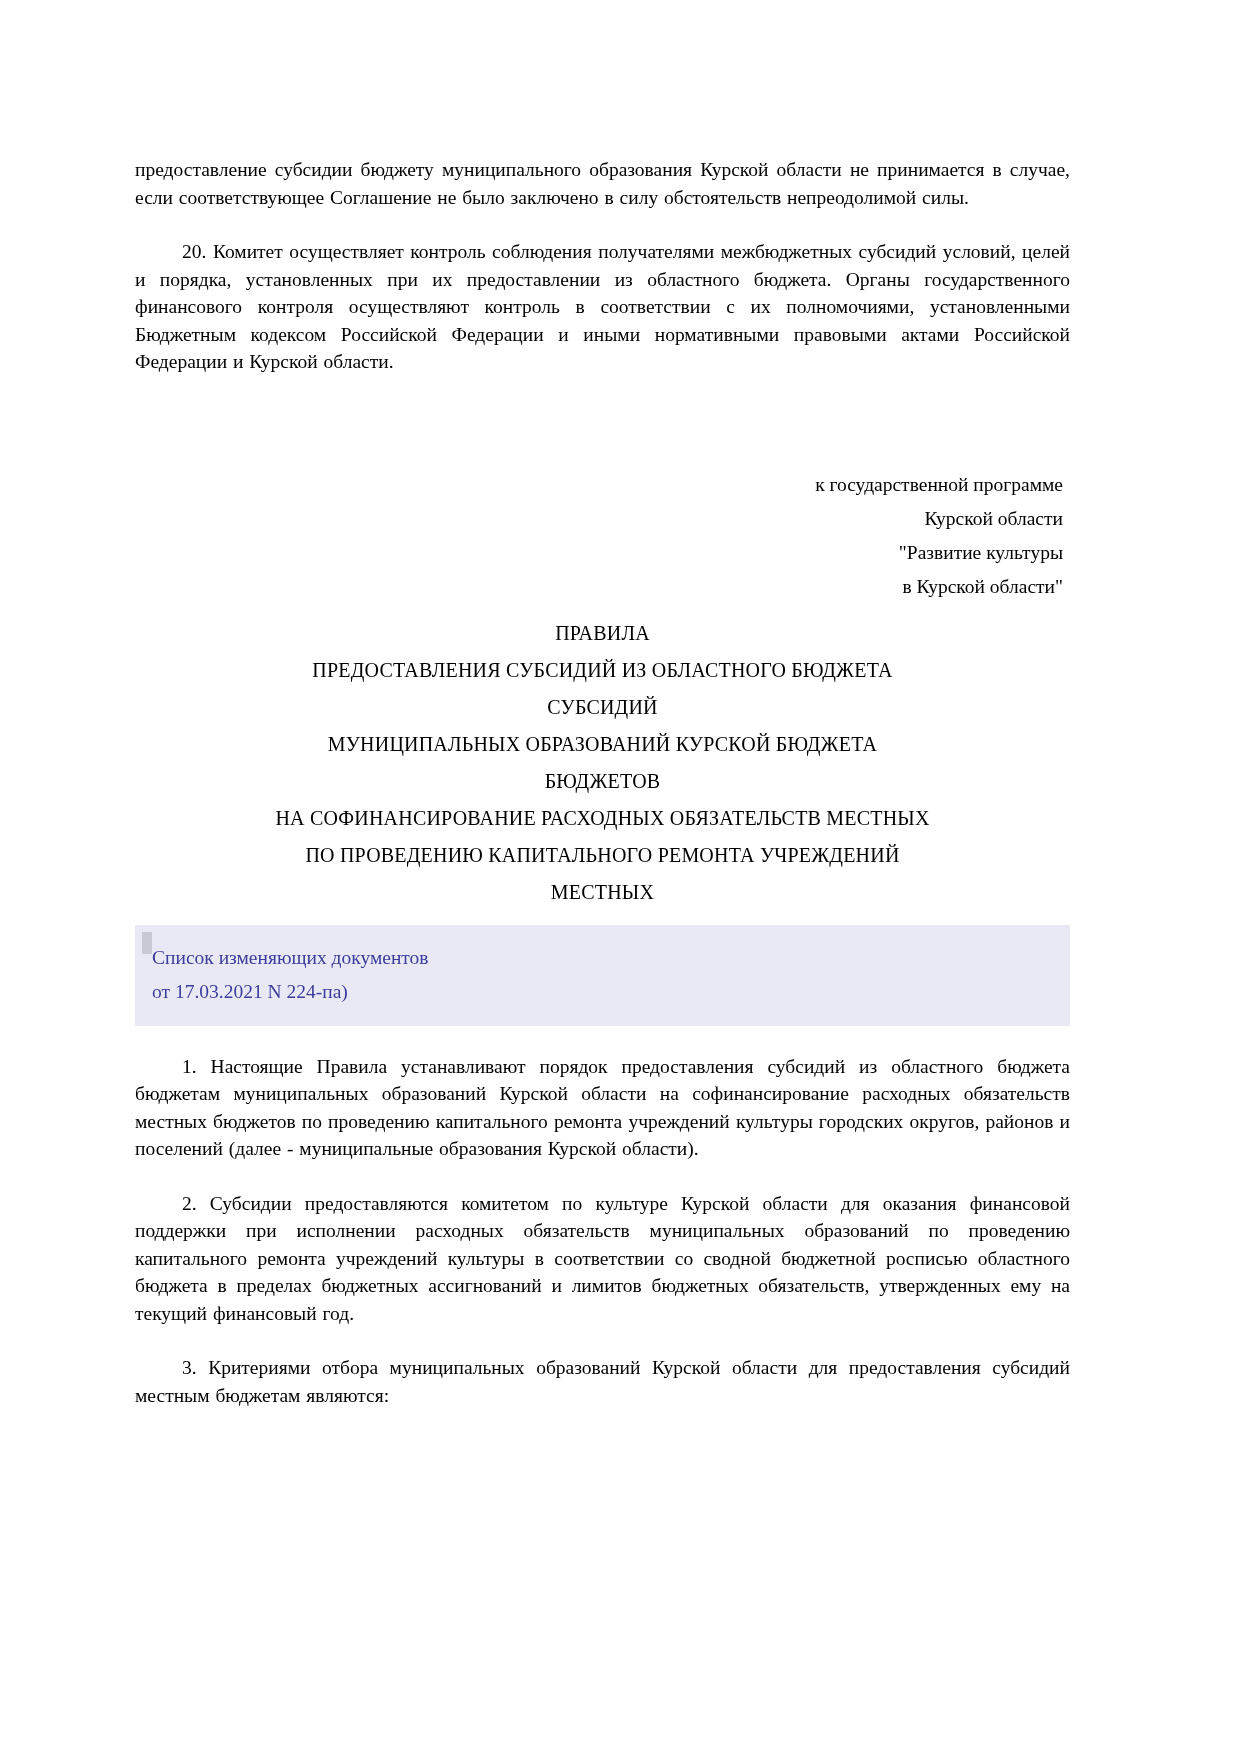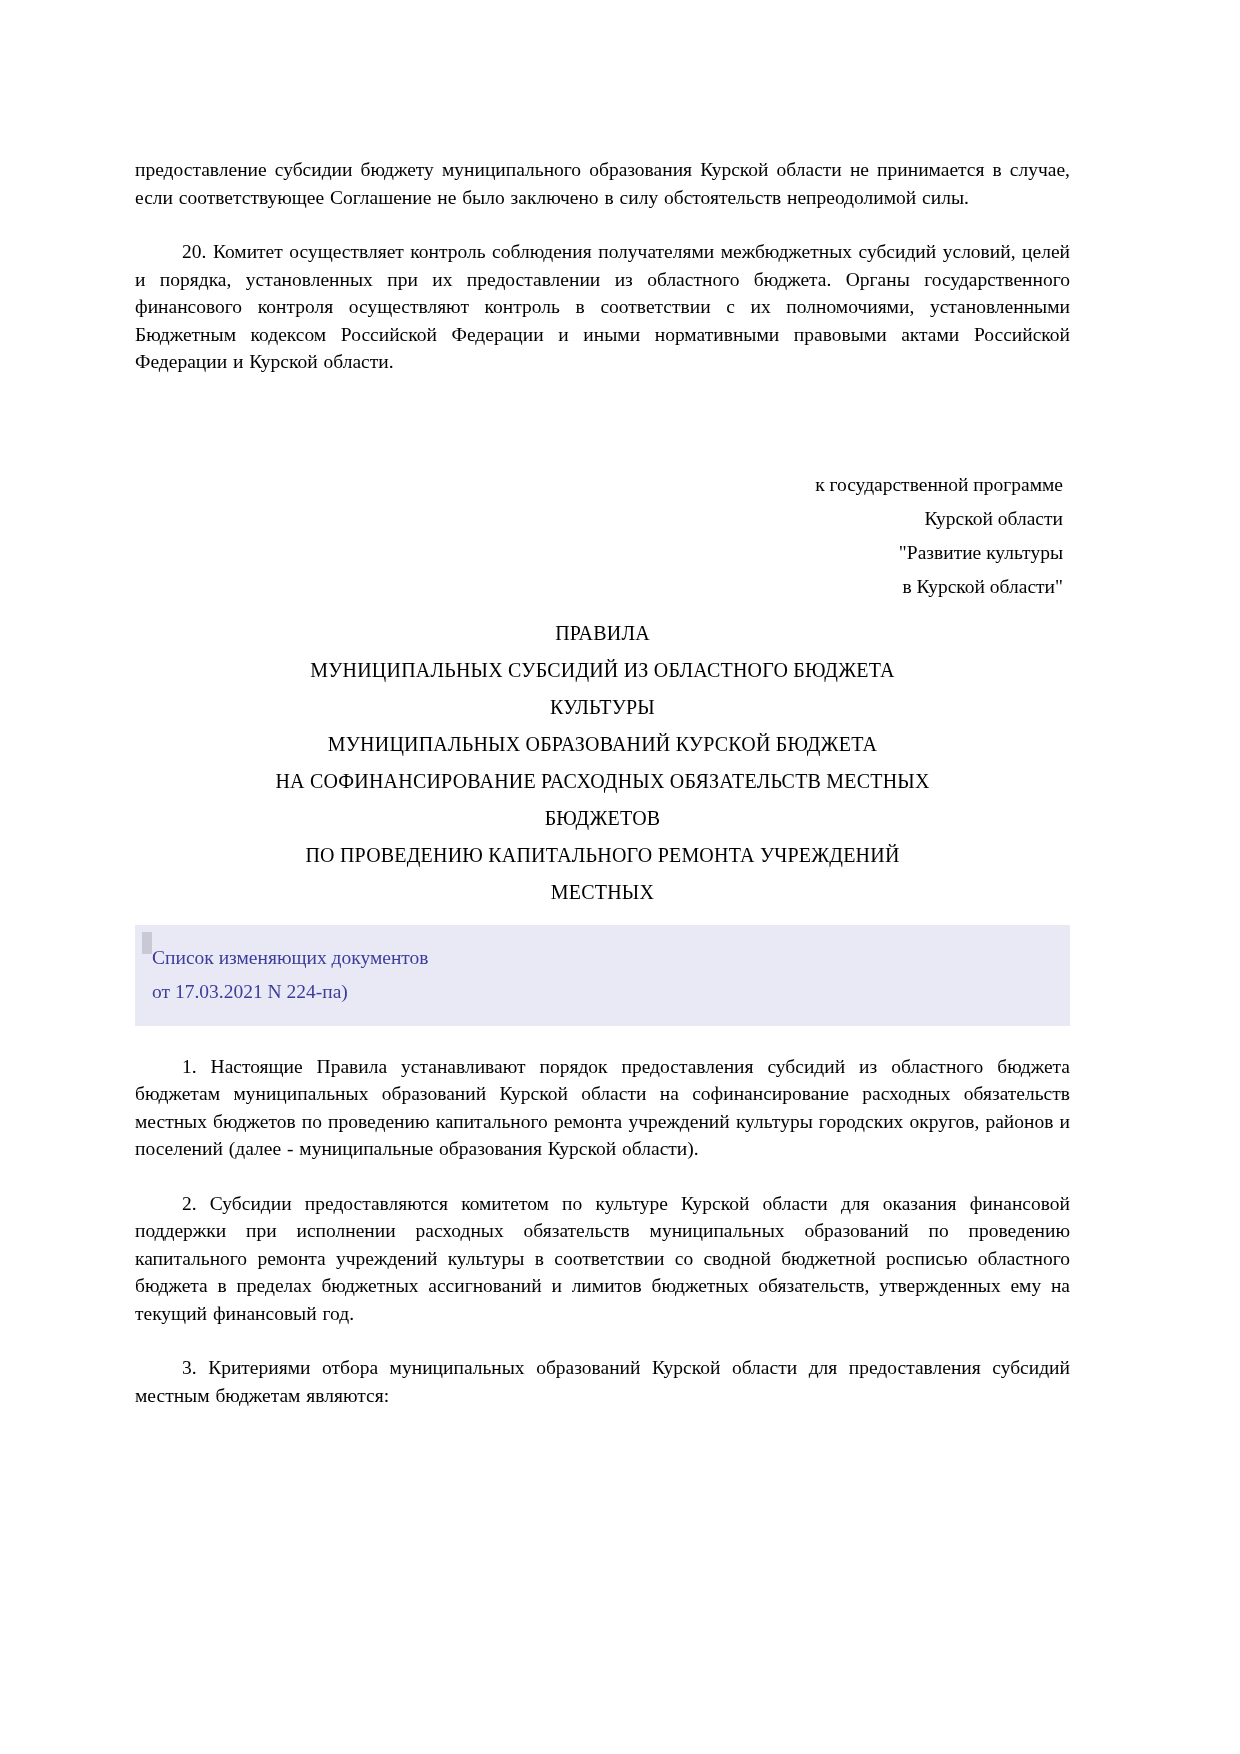--- a/index.html
+++ b/index.html
@@ -74,25 +74,25 @@
 
   <div class="annex">
     <div>к государственной программе</div>
     <div>Курской области</div>
     <div>"Развитие культуры</div>
     <div>в Курской области"</div>
   </div>
 
   <div class="doc-title">
     <div>ПРАВИЛА</div>
-    <div>МУНИЦИПАЛЬНЫХ СУБСИДИЙ ИЗ ОБЛАСТНОГО БЮДЖЕТА</div>
-    <div>КУЛЬТУРЫ</div>
+    <div>ПРЕДОСТАВЛЕНИЯ СУБСИДИЙ ИЗ ОБЛАСТНОГО БЮДЖЕТА</div>
+    <div>СУБСИДИЙ</div>
     <div>МУНИЦИПАЛЬНЫХ ОБРАЗОВАНИЙ КУРСКОЙ БЮДЖЕТА</div>
+    <div>БЮДЖЕТОВ</div>
     <div>НА СОФИНАНСИРОВАНИЕ РАСХОДНЫХ ОБЯЗАТЕЛЬСТВ МЕСТНЫХ</div>
-    <div>БЮДЖЕТОВ</div>
     <div>ПО ПРОВЕДЕНИЮ КАПИТАЛЬНОГО РЕМОНТА УЧРЕЖДЕНИЙ</div>
     <div>МЕСТНЫХ</div>
   </div>
 
   <div class="amend-box">
     <span class="corner"></span>
     <div>Список изменяющих документов</div>
     <div>от 17.03.2021 N 224-па)</div>
   </div>
 

